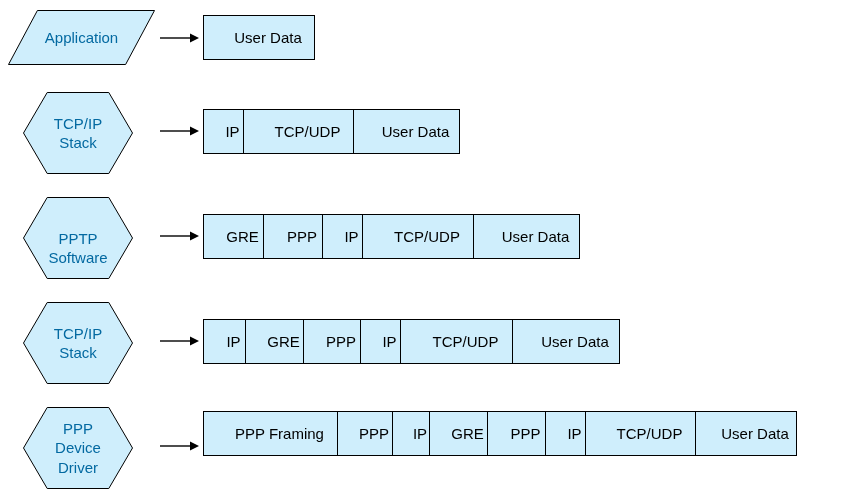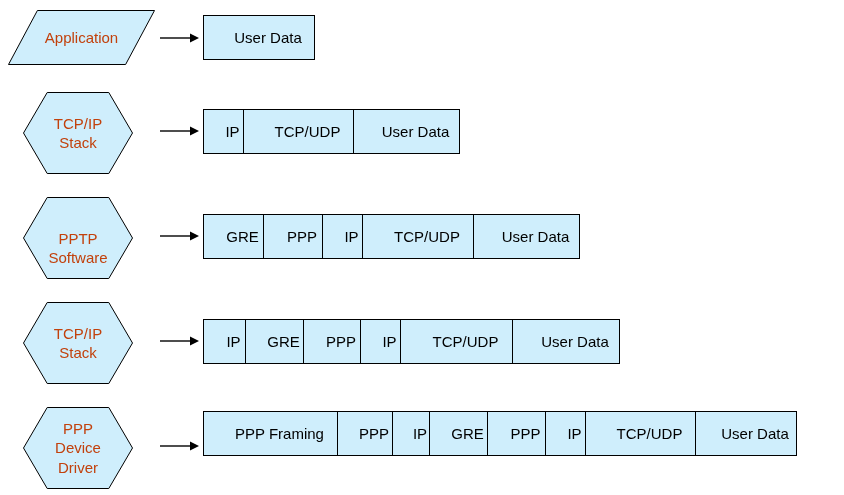--- a/index.html
+++ b/index.html
@@ -32,21 +32,21 @@
     position: absolute;
     left: 0;
     top: 0;
     overflow: visible;
   }
   .stage-label {
     position: relative;
     z-index: 2;
     text-align: center;
     font-size: 15px;
-    color: #c2410c;
+    color: #0369a1;
     line-height: 1.30;
     white-space: pre-line;
     pointer-events: none;
   }
   
   .arrow {
     position: absolute;
   }
   
   .packet-strip {

